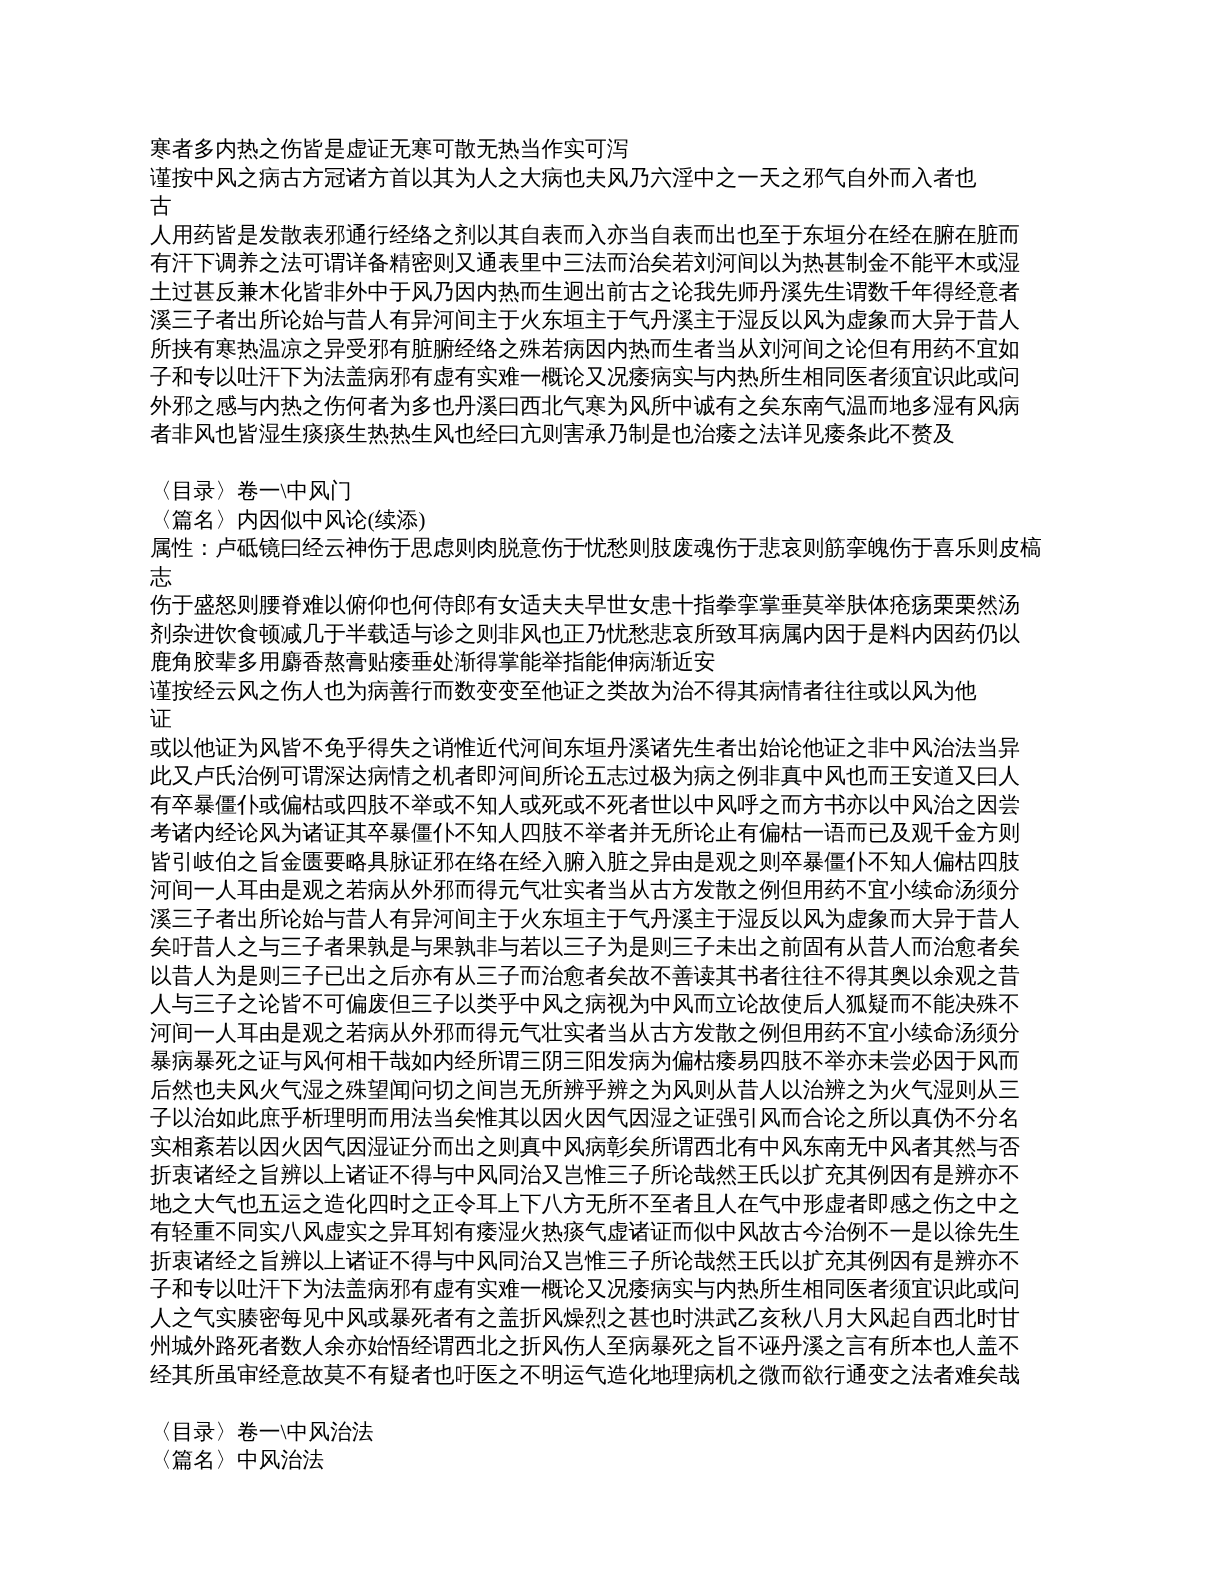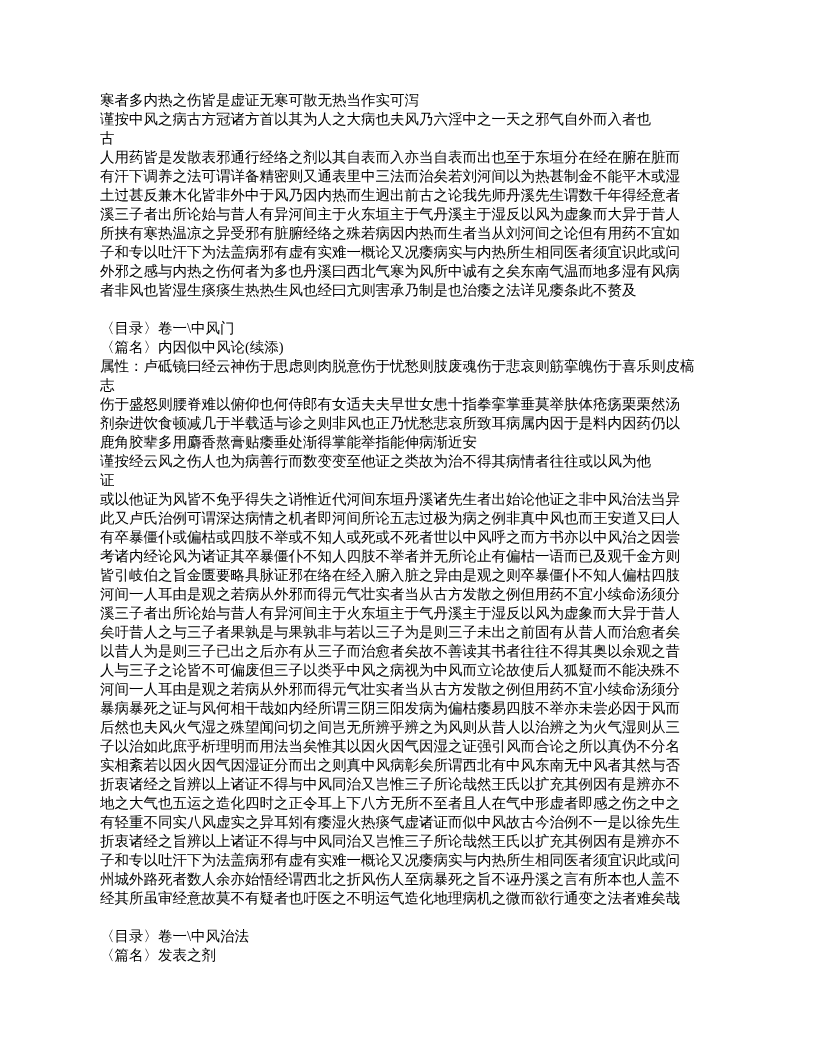--- a/index.html
+++ b/index.html
@@ -76,23 +76,24 @@
       <div class="line">河间一人耳由是观之若病从外邪而得元气壮实者当从古方发散之例但用药不宜小续命汤须分</div>
       <div class="line">暴病暴死之证与风何相干哉如内经所谓三阴三阳发病为偏枯痿易四肢不举亦未尝必因于风而</div>
       <div class="line">后然也夫风火气湿之殊望闻问切之间岂无所辨乎辨之为风则从昔人以治辨之为火气湿则从三</div>
       <div class="line">子以治如此庶乎析理明而用法当矣惟其以因火因气因湿之证强引风而合论之所以真伪不分名</div>
       <div class="line">实相紊若以因火因气因湿证分而出之则真中风病彰矣所谓西北有中风东南无中风者其然与否</div>
       <div class="line">折衷诸经之旨辨以上诸证不得与中风同治又岂惟三子所论哉然王氏以扩充其例因有是辨亦不</div>
       <div class="line">地之大气也五运之造化四时之正令耳上下八方无所不至者且人在气中形虚者即感之伤之中之</div>
       <div class="line">有轻重不同实八风虚实之异耳矧有痿湿火热痰气虚诸证而似中风故古今治例不一是以徐先生</div>
       <div class="line">折衷诸经之旨辨以上诸证不得与中风同治又岂惟三子所论哉然王氏以扩充其例因有是辨亦不</div>
       <div class="line">子和专以吐汗下为法盖病邪有虚有实难一概论又况痿病实与内热所生相同医者须宜识此或问</div>
+      <div class="line">人之气实腠密每见中风或暴死者有之盖折风燥烈之甚也时洪武乙亥秋八月大风起自西北时甘</div>
       <div class="line">州城外路死者数人余亦始悟经谓西北之折风伤人至病暴死之旨不诬丹溪之言有所本也人盖不</div>
       <div class="line">经其所虽审经意故莫不有疑者也吁医之不明运气造化地理病机之微而欲行通变之法者难矣哉</div>
     </div>
 
     <div class="block">
       <div class="line">〈目录〉卷一\中风治法</div>
-      <div class="line">〈篇名〉发表之剂</div>
+      <div class="line">〈篇名〉中风治法</div>
     </div>
 
   </div>
 </div>
 
 </body></html>

